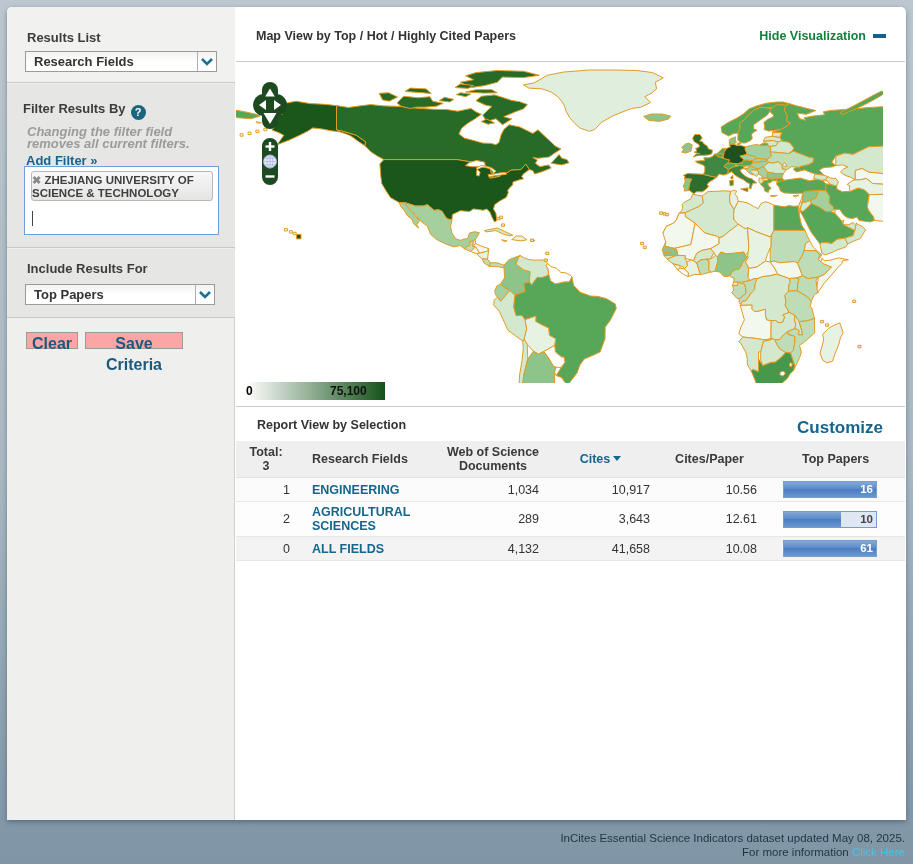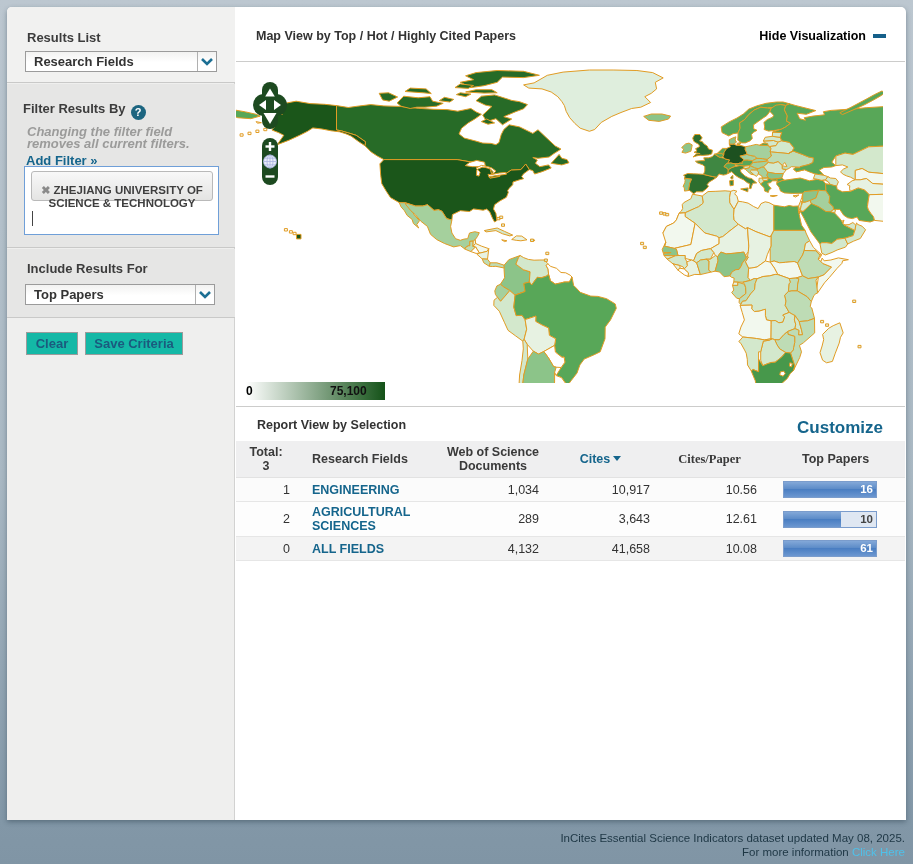--- a/index.html
+++ b/index.html
@@ -19,53 +19,53 @@
 .selbox .sep { position:absolute; right:18px; top:0; width:1px; height:100%; background:#b0b0b0; }
 .chev { position:absolute; right:3px; top:6px; width:12px; height:8px; }
 #sel1 { left:18px; top:44px; width:192px; }
 #frb { position:absolute; left:16px; top:94px; }
 .qm { display:inline-block; width:15px; height:15px; border-radius:50%; background:#1c6580; color:#fff;
   font-size:11px; font-weight:bold; text-align:center; line-height:15px; vertical-align:-3px; margin-left:5px;}
 #hint { position:absolute; left:20px; top:119px; width:200px; font-size:13px; font-style:italic; font-weight:bold; color:#9b9b9a; line-height:12px;}
 #addf { position:absolute; left:19px; top:146px; font-size:13px; font-weight:bold; color:#15658c; }
 #fbox { position:absolute; left:17px; top:159px; width:195px; height:69px; background:#fff; border:1px solid #6f9fd8; }
 #ftag { position:absolute; left:6px; top:4px; right:5px; height:30px; background:linear-gradient(180deg,#f8f8f8,#e4e4e3);
-  border:1px solid #b9b9b9; border-radius:3px; font-size:11.5px; font-weight:bold; color:#3f3f3f; text-align:center; line-height:13px; padding-top:12px;}
+  border:1px solid #b9b9b9; border-radius:3px; font-size:11.5px; font-weight:bold; color:#3f3f3f; line-height:13px; padding-top:2px;}
 #ftag .x { color:#8a8a8a; font-size:11px; }
 #cursor { position:absolute; left:7px; top:44px; width:1px; height:15px; background:#444; }
 #irf { position:absolute; left:20px; top:254px; }
 #sel2 { left:18px; top:277px; width:190px; }
-.btn { position:absolute; top:325px; height:23px; background:#14b8a6; border:1px solid #9b9b9b;
-  font-size:13px; font-weight:bold; color:#1b5a7e; text-align:center; line-height:21px; }
+.btn { position:absolute; top:325px; height:17px; background:#fca5a5; border:1px solid #9b9b9b;
+  font-size:16px; font-weight:bold; color:#1b5a7e; text-align:center; line-height:21px; }
 #btn-clear { left:19px; width:52px; }
 #btn-save  { left:78px; width:98px; }
 #content { position:absolute; left:229px; top:0; width:669px; height:813px; background:#ffffff; border-radius:0 5px 0 0;}
 #maphdr { position:absolute; left:0; top:0; width:669px; height:55px; border-bottom:1px solid #cccccb; }
 #maphdr .t { position:absolute; left:20px; top:22px; font-size:12.5px; font-weight:bold; color:#333; }
-#hidev { position:absolute; right:39px; top:22px; font-size:12.5px; font-weight:bold; color:#000000; }
+#hidev { position:absolute; right:39px; top:22px; font-size:12.5px; font-weight:bold; color:#15803d; }
 #minus { position:absolute; right:19px; top:27px; width:13px; height:4px; background:#15608a; }
 #mapwrap { position:absolute; left:0; top:56px; width:669px; height:342px; }
 #rvhdr { position:absolute; left:0; top:399px; width:669px; height:35px; border-top:1px solid #cccccb;}
 #rvhdr .t { position:absolute; left:21px; top:11px; font-size:12.5px; font-weight:bold; color:#333; }
 #customize { position:absolute; right:22px; top:11px; font-size:17px; font-weight:bold; color:#15658c; }
 table { border-collapse:collapse; position:absolute; left:0; top:434px; width:669px; font-size:12.5px; color:#333;padding-left:9px;}
 th { background:#efeff0; font-weight:bold; color:#3a3a3a; vertical-align:middle; padding:4px 2px; border-bottom:1px solid #e2e2e2; white-space:nowrap;}
 td { padding:3px 6px; border-bottom:1px solid #e6e6e6; vertical-align:middle;}
 tr.r1 td { background:#fbfbfb; height:17px;}
 tr.r2 td { background:#fdfdfd; }
 tr.r3 td { background:#f3f3f3; height:17px;}
 .c1 { width:60px; text-align:right; }
 .c2 { width:145px; text-align:left; padding-left:16px; }
 .c3 { width:104px; text-align:right; }
 .c4 { width:111px; text-align:right; }
 .c5 { width:107px; text-align:right; }
 .c6 { width:142px; }
 th.c1,th.c3 { text-align:center; }
 th.c4 { text-align:center; }
-th.c5 { text-align:center;font-family:Liberation Serif, serif; }
+th.c5 { text-align:center; }
 th.c6 { text-align:left; padding-left:39px;}
 a.tlink { color:#15658c; font-weight:bold; text-decoration:none; }
 .bar { position:relative; width:94px; height:17px; margin-left:14px; background:#dfe7f2; border:1px solid #7a9ccc; }
 .fill { position:absolute; left:0; top:0; bottom:0; background:linear-gradient(180deg,#83a8d8 0%,#5d8cc8 45%,#4a7ec2 50%,#6c97d0 100%); }
 .bar .v { position:absolute; right:3px; top:1px; font-size:11.5px; font-weight:bold; color:#fff; }
 .bar .vd { position:absolute; right:3px; top:1px; font-size:11.5px; font-weight:bold; color:#444; }
 #footer { position:absolute; left:0; top:820px; width:913px; height:44px; }
 #footer .l { position:absolute; right:8px; font-size:11.5px; color:#1d3644; white-space:nowrap;}
 #footer a { color:#4fc1e9; text-decoration:none; }
 .sorta { display:inline-block; width:0; height:0; border-left:4px solid transparent; border-right:4px solid transparent; border-top:5px solid #15658c; vertical-align:2px; margin-left:3px;}

